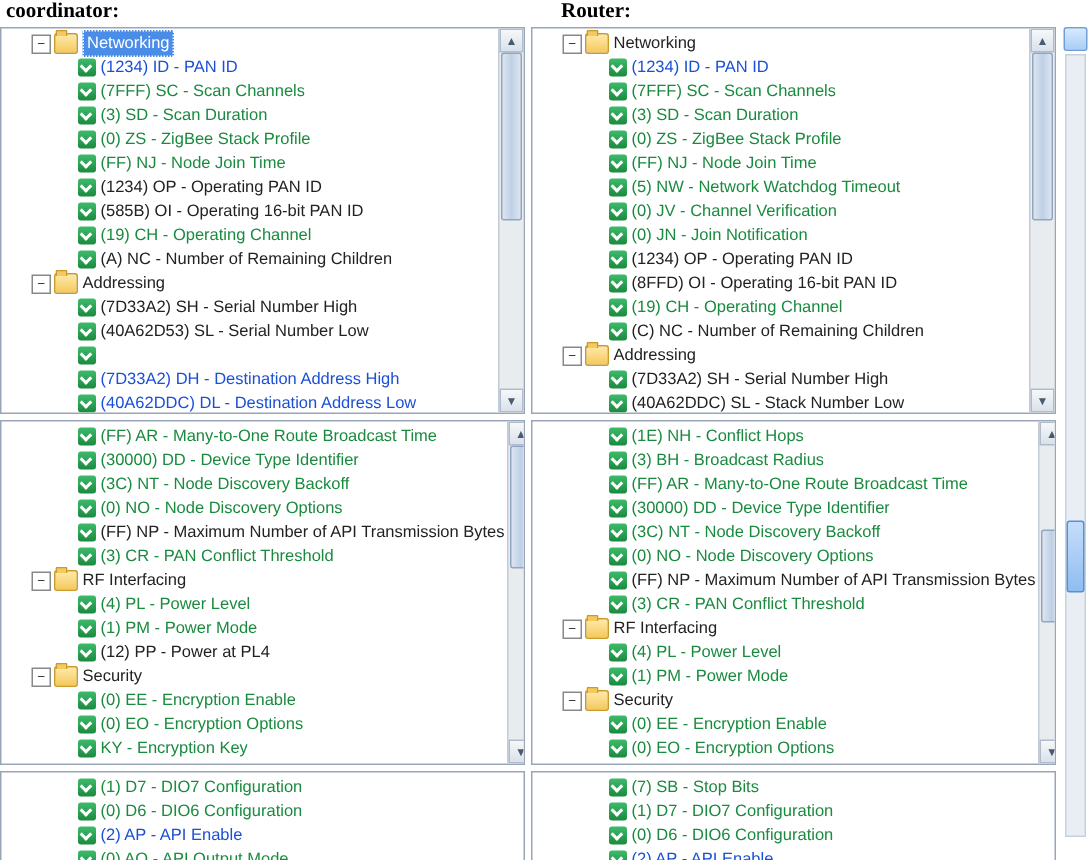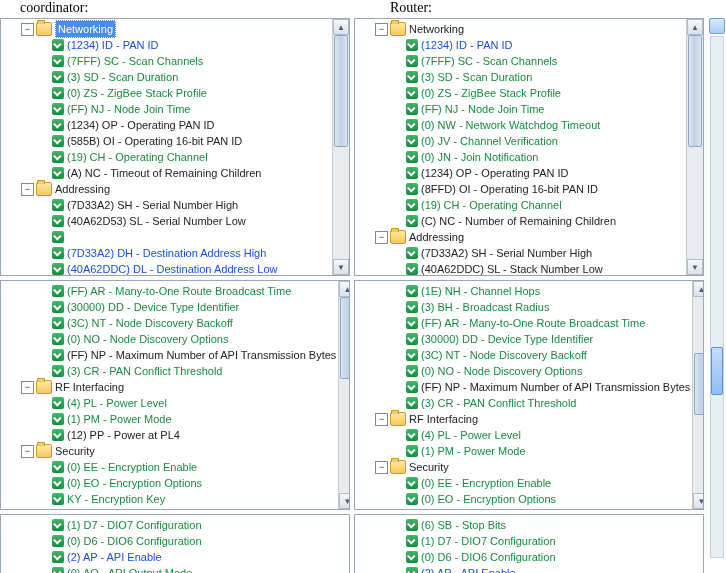--- a/index.html
+++ b/index.html
@@ -7,22 +7,22 @@
   padding: 0;
   font-family: Tahoma, Arial, sans-serif;
   font-size: 11px;
   background: #fff;
   width: 726px;
 }
 .header {
   display: flex;
   font-family: "Times New Roman", serif;
   font-size: 14px;
-  font-weight: normal;
-  padding: 0 4px 2px 20px;
+  font-weight: bold;
+  padding: 0 4px 2px 4px;
 }
 .header .col-left { flex: 0 0 370px; }
 .header .col-right { flex: 1; }
 .columns {
   display: flex;
   gap: 4px;
 }
 .pane {
   width: 350px;
   position: relative;
@@ -234,21 +234,21 @@
               <span class="indent"></span>
               <span class="toggle blank"></span>
               <span class="item-icon"></span>
               <span class="label c-green">(19) CH - Operating Channel</span>
             </div>
             <div class="node-line">
               <span class="indent"></span>
               <span class="indent"></span>
               <span class="toggle blank"></span>
               <span class="item-icon"></span>
-              <span class="label c-black">(A) NC - Timeout of Remaining Children</span>
+              <span class="label c-black">(A) NC - Number of Remaining Children</span>
             </div>
             <div class="node-line">
               <span class="indent"></span>
               <span class="toggle">−</span>
               <span class="folder-icon"></span>
               <span class="label c-black">Addressing</span>
             </div>
             <div class="node-line">
               <span class="indent"></span>
               <span class="indent"></span>
@@ -486,21 +486,21 @@
               <span class="indent"></span>
               <span class="toggle blank"></span>
               <span class="item-icon"></span>
               <span class="label c-green">(FF) NJ - Node Join Time</span>
             </div>
             <div class="node-line">
               <span class="indent"></span>
               <span class="indent"></span>
               <span class="toggle blank"></span>
               <span class="item-icon"></span>
-              <span class="label c-green">(0) NW - Network Watchdog Timeout</span>
+              <span class="label c-green">(5) NW - Network Watchdog Timeout</span>
             </div>
             <div class="node-line">
               <span class="indent"></span>
               <span class="indent"></span>
               <span class="toggle blank"></span>
               <span class="item-icon"></span>
               <span class="label c-green">(0) JV - Channel Verification</span>
             </div>
             <div class="node-line">
               <span class="indent"></span>
@@ -568,21 +568,21 @@
       </div>
     </div>
     <div class="panel-frame">
       <div class="scroll-area" style="height:228px">
         <div class="tree-content" id="r-mid">
             <div class="node-line">
               <span class="indent"></span>
               <span class="indent"></span>
               <span class="toggle blank"></span>
               <span class="item-icon"></span>
-              <span class="label c-green">(1E) NH - Channel Hops</span>
+              <span class="label c-green">(1E) NH - Conflict Hops</span>
             </div>
             <div class="node-line">
               <span class="indent"></span>
               <span class="indent"></span>
               <span class="toggle blank"></span>
               <span class="item-icon"></span>
               <span class="label c-green">(3) BH - Broadcast Radius</span>
             </div>
             <div class="node-line">
               <span class="indent"></span>
@@ -682,21 +682,21 @@
       </div>
     </div>
     <div class="panel-frame" style="margin-bottom:0">
       <div class="scroll-area" style="height:66px">
         <div class="tree-content" id="r-bot">
             <div class="node-line">
               <span class="indent"></span>
               <span class="indent"></span>
               <span class="toggle blank"></span>
               <span class="item-icon"></span>
-              <span class="label c-green">(6) SB - Stop Bits</span>
+              <span class="label c-green">(7) SB - Stop Bits</span>
             </div>
             <div class="node-line">
               <span class="indent"></span>
               <span class="indent"></span>
               <span class="toggle blank"></span>
               <span class="item-icon"></span>
               <span class="label c-green">(1) D7 - DIO7 Configuration</span>
             </div>
             <div class="node-line">
               <span class="indent"></span>

